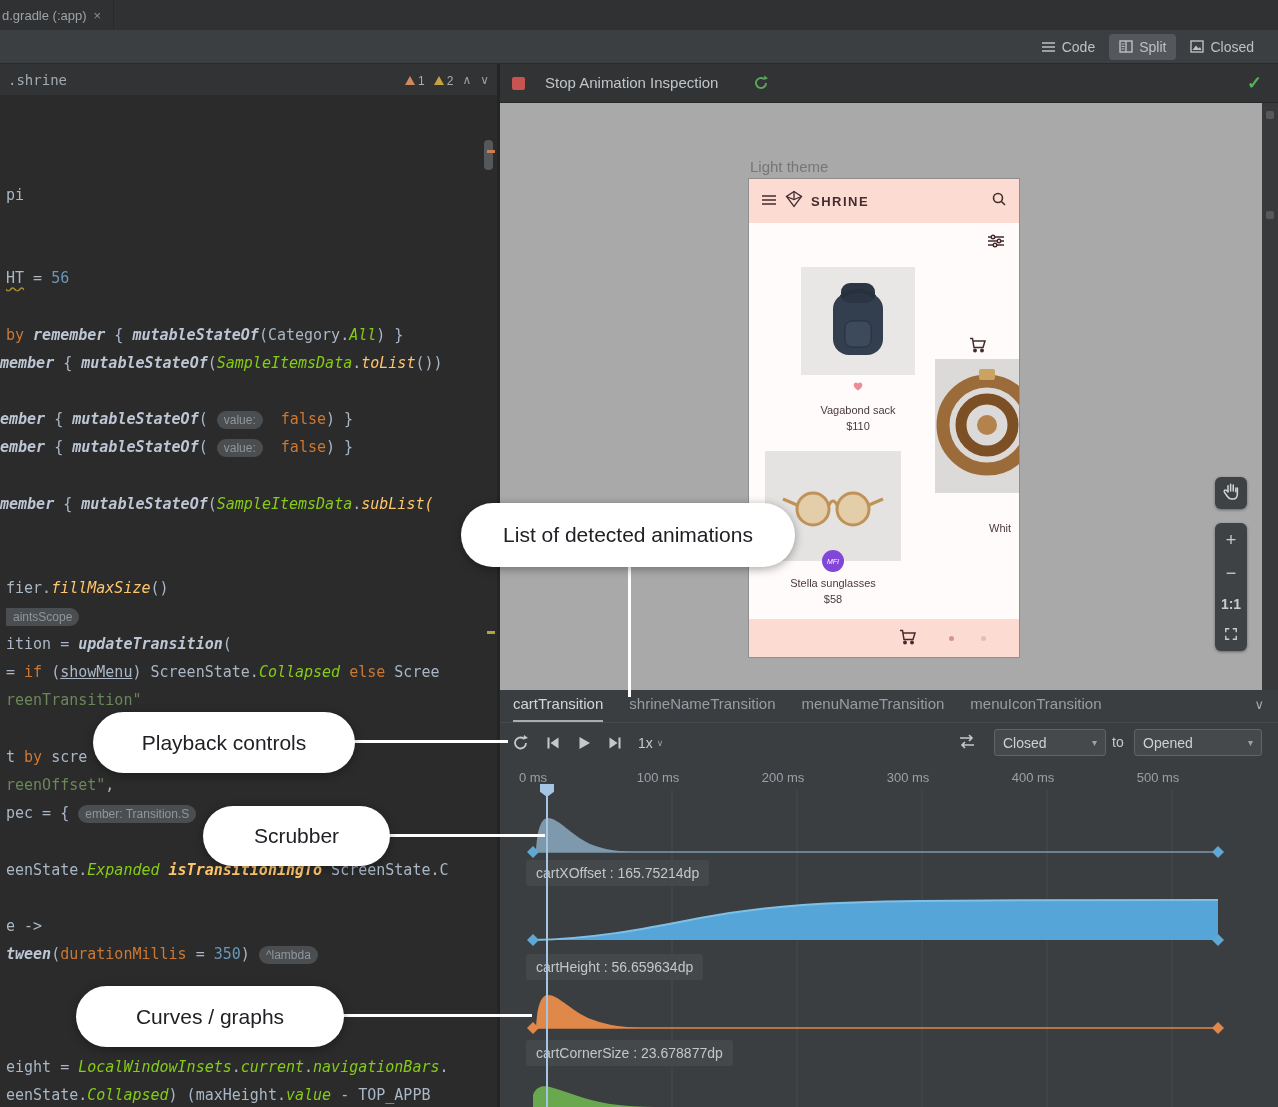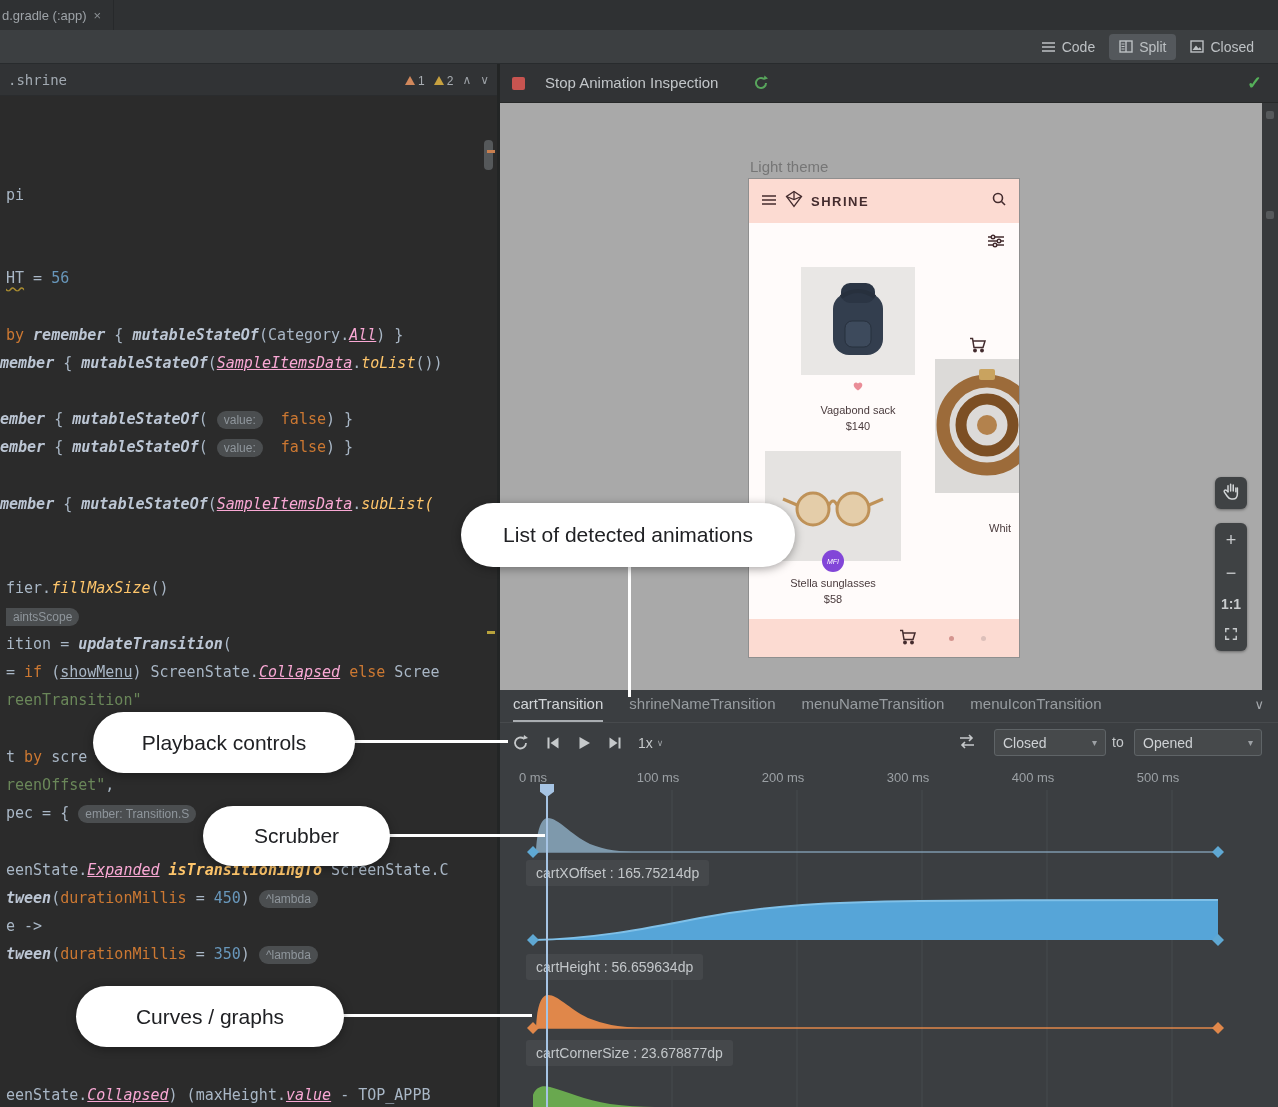--- a/index.html
+++ b/index.html
@@ -32,21 +32,21 @@
   .insp-count { color:#a8adb2; font-size:12px; margin-left:3px; }
   .chev { color:#9a9fa4; font-size:12px; }
 
   #code-lines { position:absolute; left:0; top:0; width:497px; height:1107px; overflow:hidden; pointer-events:none; z-index:3; font-family:"DejaVu Sans Mono",monospace; font-size:15px; }
   .code-line { position:absolute; white-space:pre; line-height:22px; height:22px; }
   .s-p   { color:#a9b7c6; }
   .s-pw  { color:#a9b7c6; text-decoration:underline wavy #a98c2f; text-underline-offset:3px; }
   .s-kw  { color:#cc7832; }
   .s-num { color:#6897bb; }
   .s-str { color:#6a8759; }
-  .s-mem { color:#f9a8d4; font-style:italic;text-decoration:underline; }
+  .s-mem { color:#84cc16; font-style:italic; }
   .s-fn  { color:#ffc66b; font-style:italic; }
   .s-fnb { color:#ffc66b; font-style:italic; font-weight:bold; }
   .s-it  { color:#bcc6d4; font-style:italic; font-weight:bold; }
   .s-lnk { color:#a9b7c6; text-decoration:underline; }
   .s-chip, .s-chipr { display:inline-block; background:#4b4e50; color:#8f969c; border-radius:9px; padding:0 7px; font-size:12px; line-height:18px; font-family:"Liberation Sans",sans-serif; font-style:normal; vertical-align:middle; }
   .s-chipr { border-radius:0 9px 9px 0; }
   .scroll-thumb { left:484px; top:140px; width:9px; height:30px; background:#55585a; border-radius:4px; }
   .stripe-orange { left:487px; top:150px; width:8px; height:3px; background:#c97f4f; }
   .stripe-yellow { left:487px; top:631px; width:8px; height:3px; background:#b8a23c; }
 
@@ -179,23 +179,23 @@
       <div class="code-line" style="top: 493px; left: 0px;"><span class="s-it">member</span><span class="s-p"> { </span><span class="s-it">mutableStateOf</span><span class="s-p">(</span><span class="s-mem">SampleItemsData</span><span class="s-p">.</span><span class="s-fn">subList(</span></div>
       <div class="code-line" style="top: 577px; left: 6px;"><span class="s-p">fier.</span><span class="s-fn">fillMaxSize</span><span class="s-p">()</span></div>
       <div class="code-line" style="top: 605px; left: 6px;"><span class="s-chipr">aintsScope</span></div>
       <div class="code-line" style="top: 633px; left: 6px;"><span class="s-p">ition = </span><span class="s-it">updateTransition</span><span class="s-p">(</span></div>
       <div class="code-line" style="top: 661px; left: 6px;"><span class="s-p">= </span><span class="s-kw">if</span><span class="s-p"> (</span><span class="s-lnk">showMenu</span><span class="s-p">) ScreenState.</span><span class="s-mem">Collapsed</span><span class="s-p"> </span><span class="s-kw">else</span><span class="s-p"> Scree</span></div>
       <div class="code-line" style="top: 689px; left: 6px;"><span class="s-str">reenTransition"</span></div>
       <div class="code-line" style="top: 746px; left: 6px;"><span class="s-p">t </span><span class="s-kw">by</span><span class="s-p"> scre</span></div>
       <div class="code-line" style="top: 774px; left: 6px;"><span class="s-str">reenOffset"</span><span class="s-p">,</span></div>
       <div class="code-line" style="top: 802px; left: 6px;"><span class="s-p">pec = { </span><span class="s-chip">ember: Transition.S</span></div>
       <div class="code-line" style="top: 859px; left: 6px;"><span class="s-p">eenState.</span><span class="s-mem">Expanded</span><span class="s-p"> </span><span class="s-fnb">isTransitioningTo</span><span class="s-p"> ScreenState.C</span></div>
-      <div class="code-line" style="top: 887px; left: 6px;"><span class="s-it">tween</span><span class="s-p">(</span><span class="s-kw">durationMillis</span><span class="s-p"> = </span><span class="s-num">450</span><span class="s-p">) </span><span class="s-chip">^lambda</span></div>
       <div class="code-line" style="top: 915px; left: 6px;"><span class="s-p">e -&gt;</span></div>
       <div class="code-line" style="top: 943px; left: 6px;"><span class="s-it">tween</span><span class="s-p">(</span><span class="s-kw">durationMillis</span><span class="s-p"> = </span><span class="s-num">350</span><span class="s-p">) </span><span class="s-chip">^lambda</span></div>
+      <div class="code-line" style="top: 1056px; left: 6px;"><span class="s-p">eight = </span><span class="s-mem">LocalWindowInsets</span><span class="s-p">.</span><span class="s-mem">current</span><span class="s-p">.</span><span class="s-mem">navigationBars</span><span class="s-p">.</span></div>
       <div class="code-line" style="top: 1084px; left: 6px;"><span class="s-p">eenState.</span><span class="s-mem">Collapsed</span><span class="s-p">) (maxHeight.</span><span class="s-mem">value</span><span class="s-p"> - TOP_APPB</span></div>
     </div>
   <div class="abs scroll-thumb"></div>
   <div class="abs stripe-orange"></div>
   <div class="abs stripe-yellow"></div>
 
   <div class="abs right-pane">
 
     <div class="anim-toolbar">
       <span class="stop-square"></span>
@@ -245,21 +245,21 @@
                 <rect x="32" y="26" width="50" height="62" rx="16" fill="#333e4e"></rect>
                 <rect x="40" y="16" width="34" height="20" rx="9" fill="#2b3544"></rect>
                 <path d="M40 30 Q57 18 74 30" stroke="#27303d" stroke-width="4" fill="none"></path>
                 <rect x="44" y="54" width="26" height="26" rx="7" fill="#3d4a5c" stroke="#27303d"></rect>
               </svg>
           </div>
           <div style="text-align:center; margin-top:2px;"><svg width="10" height="9" viewBox="0 0 10 9">
                 <path d="M5 8.5 C-3 3.5 2 -1.5 5 1.5 C8 -1.5 13 3.5 5 8.5 Z" fill="#ea8d97"></path>
               </svg></div>
           <div class="prod-name">Vagabond sack</div>
-          <div class="prod-price">$140</div>
+          <div class="prod-price">$110</div>
         </div>
 
         <span class="abs" style="left:220px; top:158px;">
           <svg width="18" height="16" viewBox="0 0 18 16" fill="none" stroke="#442c2e" stroke-width="1.5">
               <path d="M1 1.5 H3.5 L5 10.5 H14 L16 4 H4"></path>
               <circle cx="6" cy="13.5" r="1.2" fill="#442c2e"></circle>
               <circle cx="13" cy="13.5" r="1.2" fill="#442c2e"></circle>
             </svg>
         </span>
         <div class="abs img-block" style="left:186px; top:180px; width:100px; height:134px; background:#dcdad8;">

